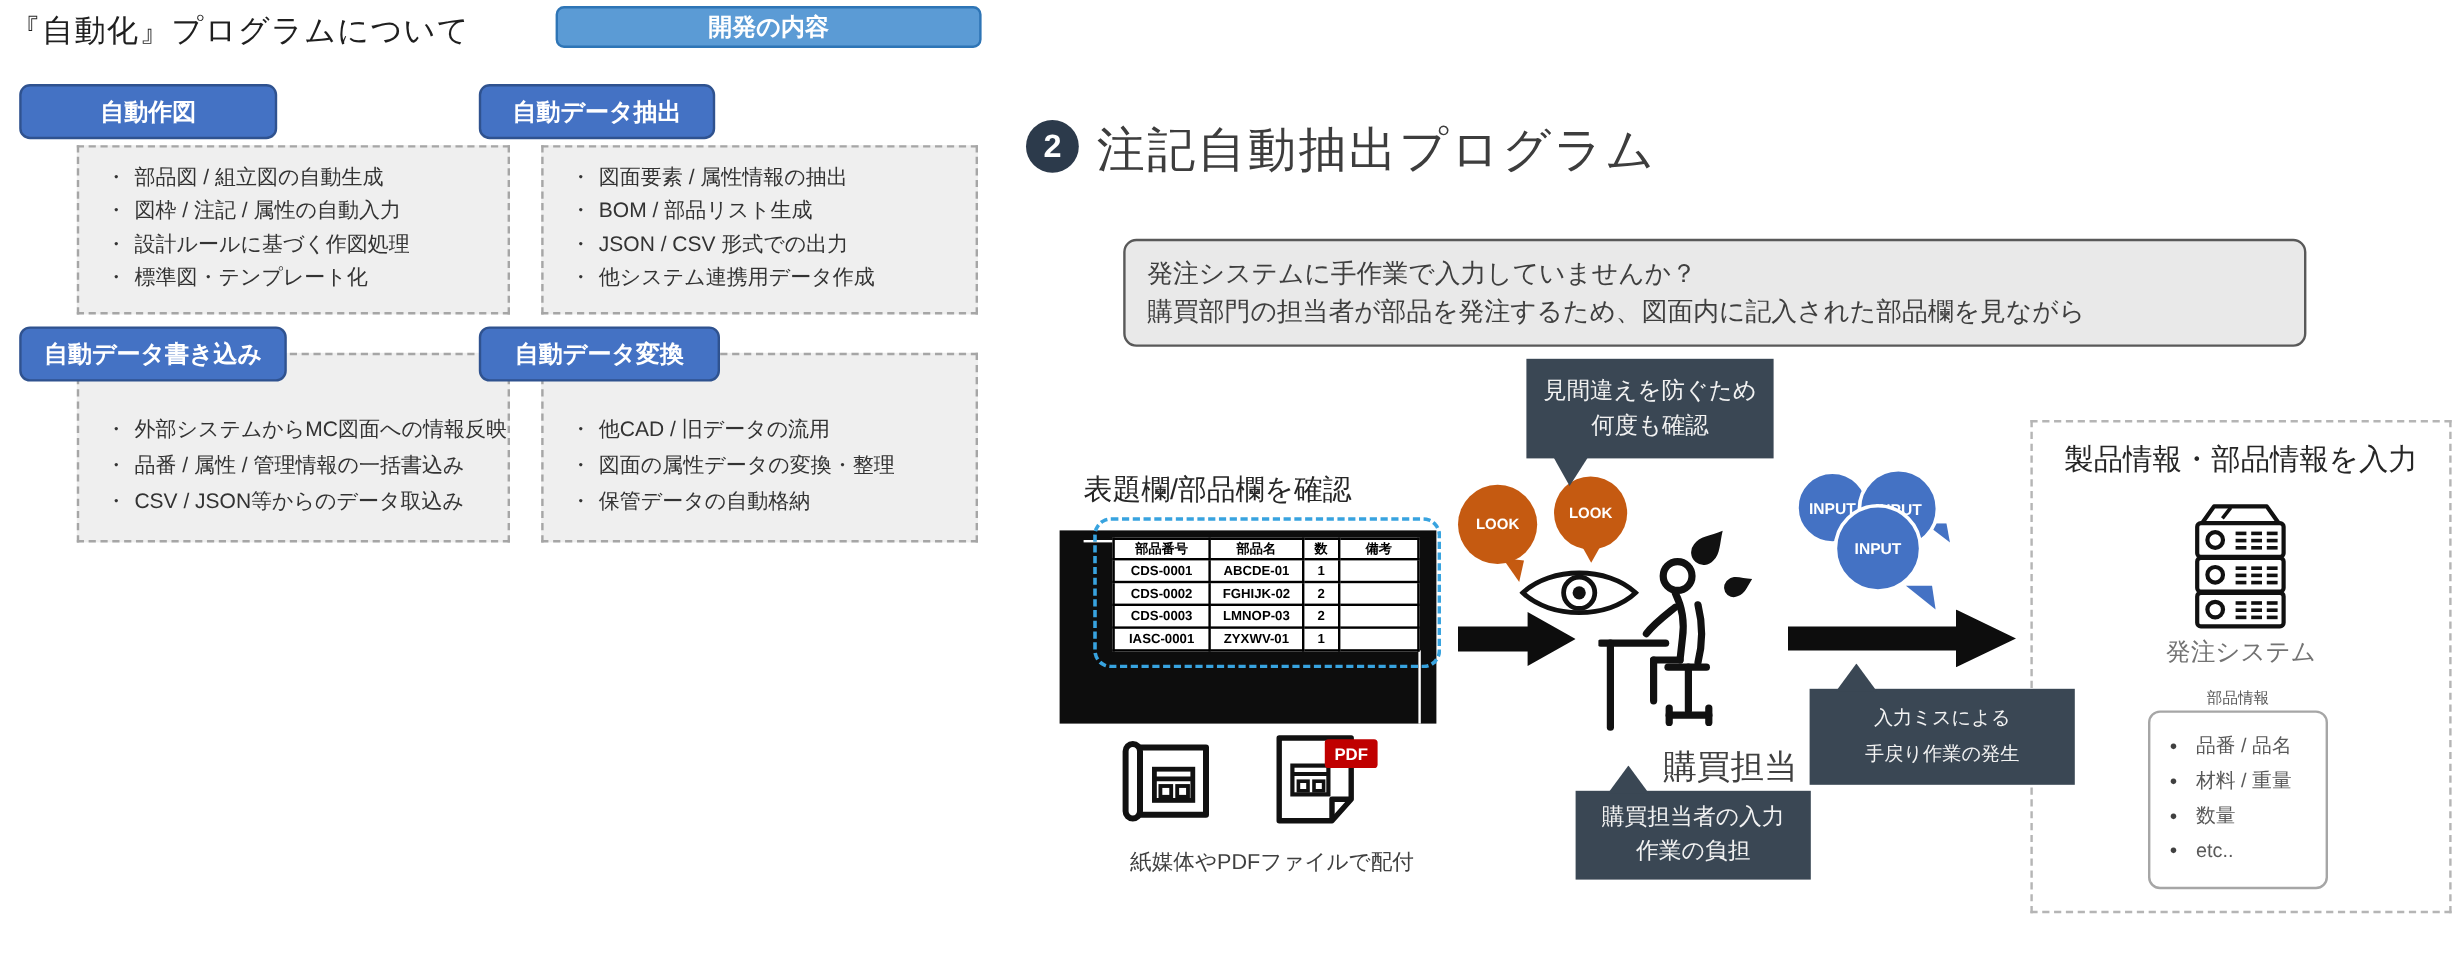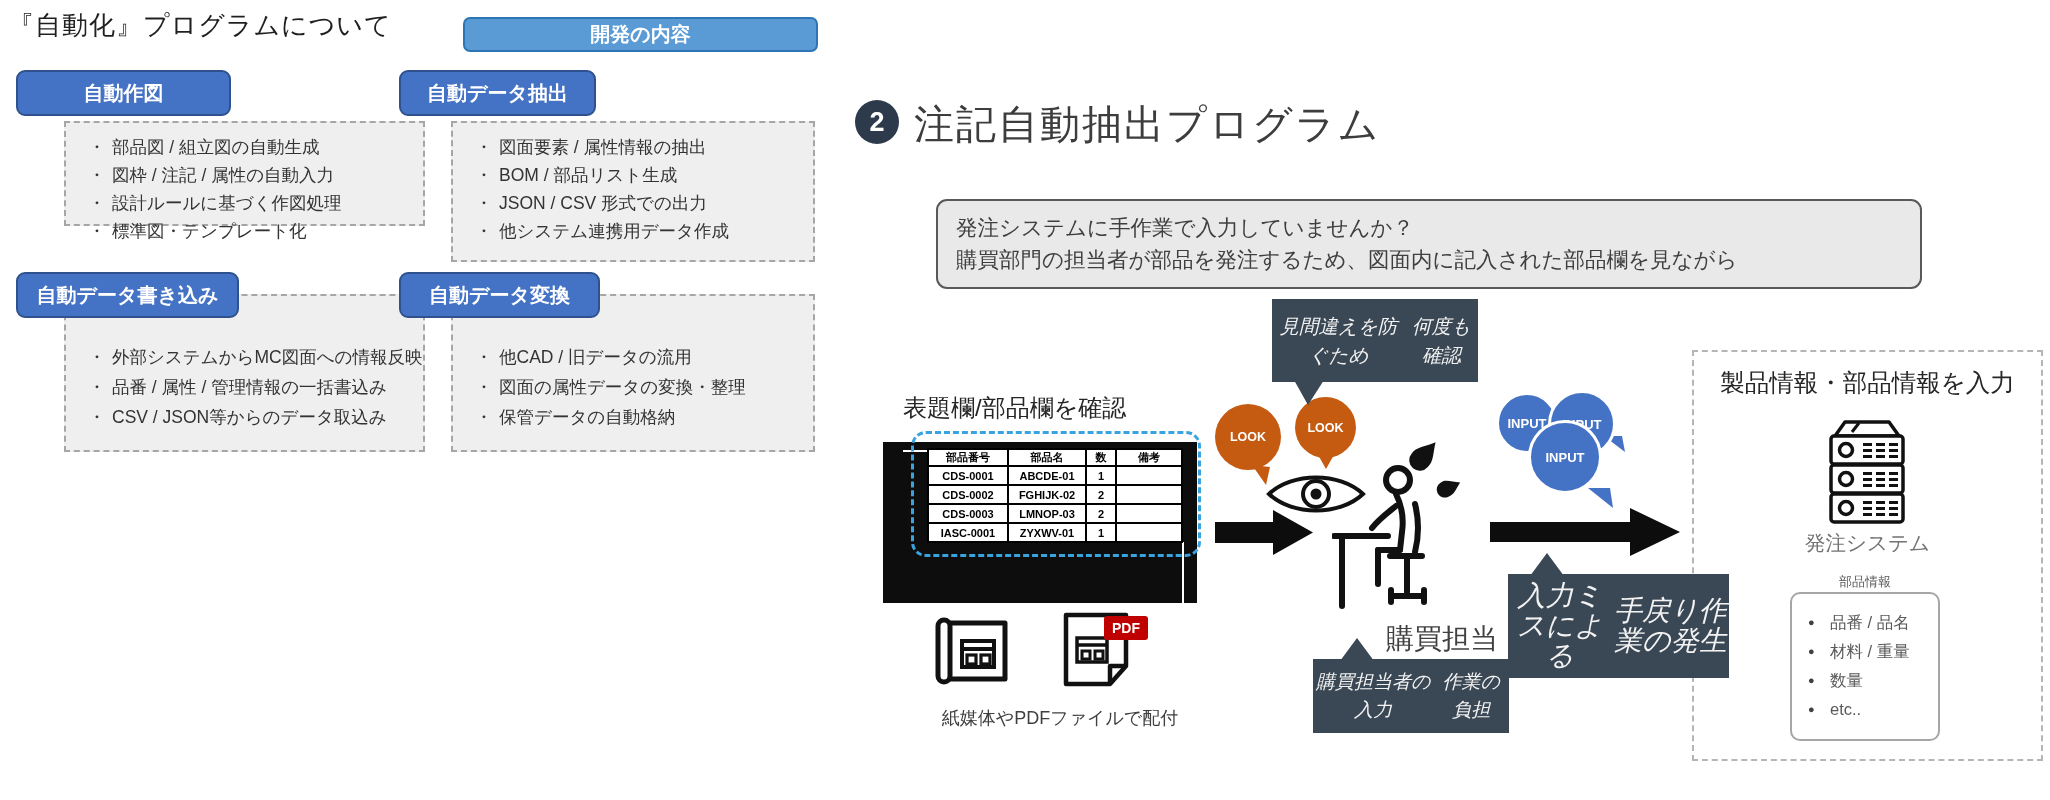--- a/index.html
+++ b/index.html
@@ -1,28 +1,28 @@
 <!DOCTYPE html>
 <html><head>
 <meta charset="utf-8">
 <style>
   * { margin:0; padding:0; box-sizing:border-box; }
   body { font-family:"Liberation Sans","DejaVu Sans",sans-serif; background:#fff; }
   .canvas { position:relative; width:2050px; height:800px; background:#fff; overflow:hidden; }
 
   
   .page-title { position:absolute; left:8px; top:8px; font-size:26px; font-weight:500; color:#1f1f1f; letter-spacing:1px; }
-  .dev-btn { position:absolute; left:463px; top:17px; width:355px; height:35px; background:#5B9BD5; border:2px solid #2E75B6; border-radius:7px; display:flex; align-items:center; justify-content:center; color:#fff; font-weight:bold; font-size:20px; }
+  .dev-btn { position:absolute; left:463px; top:5px; width:355px; height:35px; background:#5B9BD5; border:2px solid #2E75B6; border-radius:7px; display:flex; align-items:center; justify-content:center; color:#fff; font-weight:bold; font-size:20px; }
   .pill { position:absolute; height:46px; background:#4472C4; border:2px solid #2F528F; border-radius:9px; display:flex; align-items:center; justify-content:center; color:#fff; font-weight:bold; font-size:20px; z-index:3; }
   .pill1 { left:16px; top:70px; width:215px; }
   .pill2 { left:399px; top:70px; width:197px; }
   .pill3 { left:16px; top:272px; width:223px; }
   .pill4 { left:399px; top:272px; width:201px; }
   .fbox { position:absolute; background:#EFEFEF; border:2px dashed #A6A6A6; z-index:1; }
-  .fbox1 { left:64px; top:121px; width:361px; height:105px; padding:10px 0 0 0; }
+  .fbox1 { left:64px; top:121px; width:361px; height:141px; padding:10px 0 0 0; }
   .fbox2 { left:451px; top:121px; width:364px; height:141px; padding:10px 0 0 0; }
   .fbox3 { left:64px; top:294px; width:361px; height:158px; padding:46px 0 13px 0; }
   .fbox4 { left:451px; top:294px; width:364px; height:158px; padding:46px 0 0 0; }
   .fbox ul { list-style:none; margin-left:22px; }
   .fbox li { position:relative; font-size:17.5px; color:#333; line-height:28px; padding-left:24px; }
   .fbox3 li, .fbox4 li { line-height:30px; }
   .fbox li::before { content:"・"; position:absolute; left:0; color:#333; }
 
   
   .num-badge { position:absolute; left:855px; top:100px; width:44px; height:44px; border-radius:50%; background:#2C3A4B; color:#fff; font-size:27px; font-weight:bold; display:flex; align-items:center; justify-content:center; }
@@ -47,23 +47,23 @@
   .arrow { position:absolute; z-index:1; }
   .bubble { position:absolute; border-radius:50%; display:flex; align-items:center; justify-content:center; color:#fff; font-weight:bold; z-index:3; }
   .look { background:#C55A11; font-size:12.5px; }
   .look1 { left:1215px; top:404px; width:66px; height:66px; }
   .look2 { left:1295px; top:397px; width:61px; height:61px; }
   .input { background:#4472C4; border:3px solid #fff; font-size:13px; }
   .input-b1 { left:1496px; top:392px; width:62px; height:62px; z-index:3; }
   .input-b2 { left:1548px; top:390px; width:68px; height:68px; z-index:4; }
   .input-f  { left:1528px; top:420px; width:74px; height:74px; z-index:5; }
   .tail { position:absolute; z-index:2; }
-  .callout { position:absolute; background:#3A4754; color:#F2F2F2; display:flex; flex-direction:row; align-items:center; justify-content:center; text-align:center; z-index:6;font-style:italic; }
+  .callout { position:absolute; background:#3A4754; color:#F2F2F2; display:flex; flex-direction:column; align-items:center; justify-content:center; text-align:center; z-index:6; }
   .callout1 { left:1272px; top:299px; width:206px; height:83px; font-size:19.5px; line-height:29px; }
-  .callout2 { left:1508px; top:574px; width:221px; height:104px; font-size:28px; line-height:30px; }
+  .callout2 { left:1508px; top:574px; width:221px; height:80px; font-size:16px; line-height:30px; }
   .callout3 { left:1313px; top:659px; width:196px; height:74px; font-size:19px; line-height:28px; }
   .buyer-label { position:absolute; left:1383px; top:620px; width:115px; text-align:right; font-size:28px; color:#404040; z-index:2; }
 
   
   .target-box { position:absolute; left:1692px; top:350px; width:351px; height:411px; border:2px dashed #B5B5B5; background:#fff; z-index:0; }
   .target-title { position:absolute; left:1700px; top:366px; width:335px; text-align:center; font-size:24.5px; font-weight:500; color:#262626; }
   .system-label { position:absolute; left:1790px; top:529px; width:155px; text-align:center; font-size:20.5px; color:#737373; }
   .info-label { position:absolute; left:1800px; top:573px; width:130px; text-align:center; font-size:13px; color:#595959; }
   .parts-info { position:absolute; left:1790px; top:592px; width:150px; height:149px; border:2px solid #A6A6A6; border-radius:10px; padding:14px 0 0 16px; background:#fff; }
   .parts-info ul { list-style:none; }

